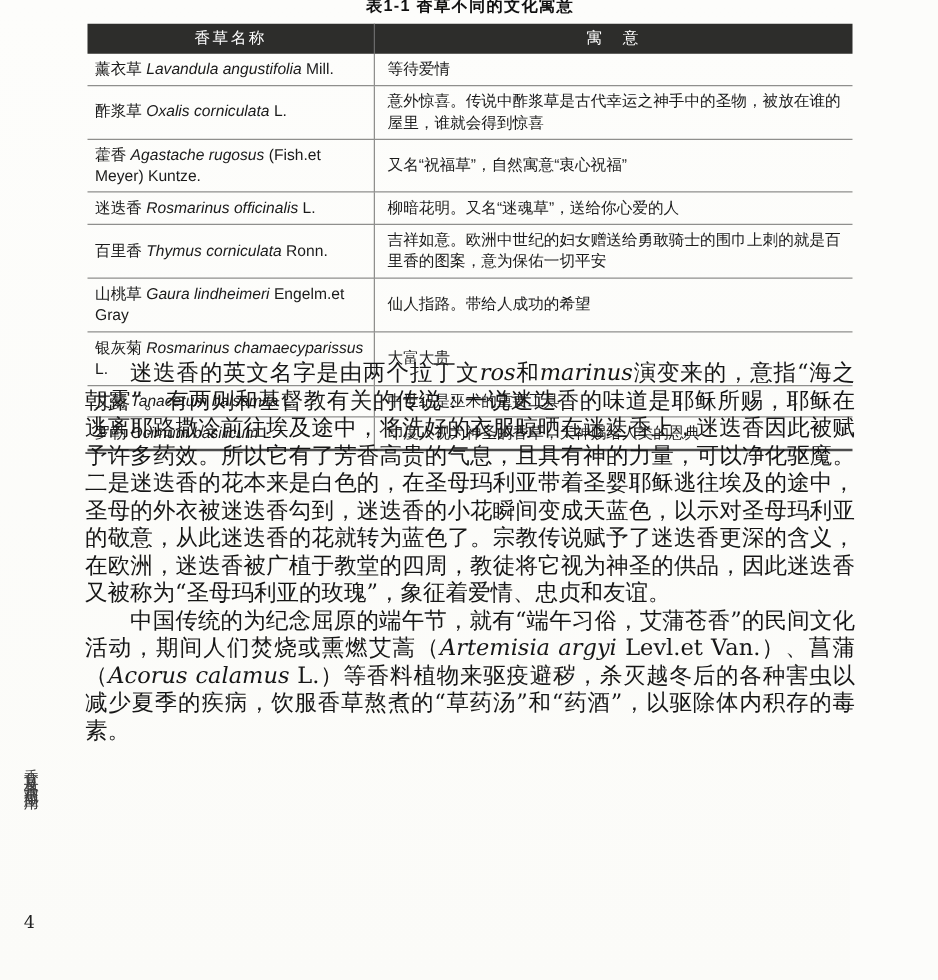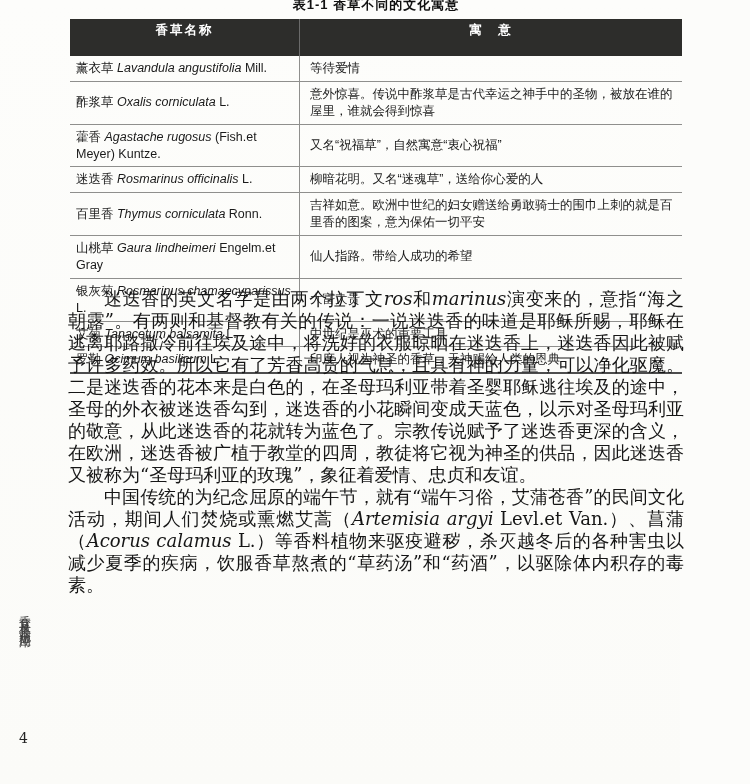--- a/index.html
+++ b/index.html
@@ -31,23 +31,23 @@
     position: absolute;
     left: 70px; top: 19px; width: 612px;
     border-collapse: collapse;
     font-size: 12.5px;
     color: #1a1a1a;
     border-bottom: 2px solid #4d4d4d;
   }
   table.herb th {
     background: #2d2d2b;
     color: #fff;
-    font-weight: bold;
+    font-weight: normal;
     font-size: 12.5px;
-    padding: 3px 0 17px;
+    padding: 3px 0 4px;
     letter-spacing: 2px;
     text-align: center;
   }
   table.herb th.col-name { width: 215px; border-right: 1px solid #6a6a6a; }
   table.herb td {
     border-bottom: 1px solid #8f8f8d;
     padding: 4px 8px 4px 6px;
     vertical-align: middle;
     line-height: 1.35;
   }

